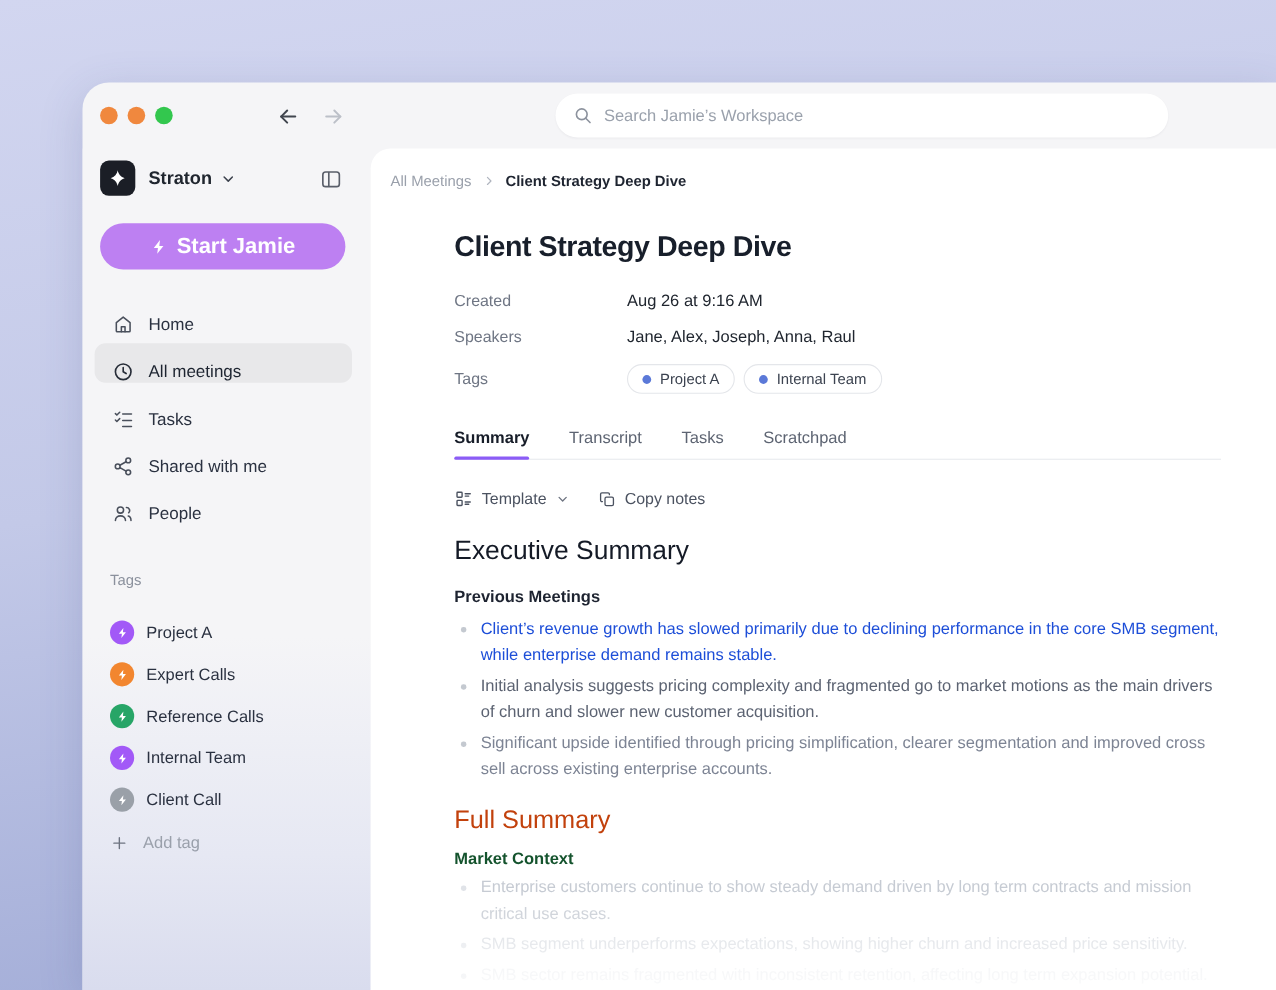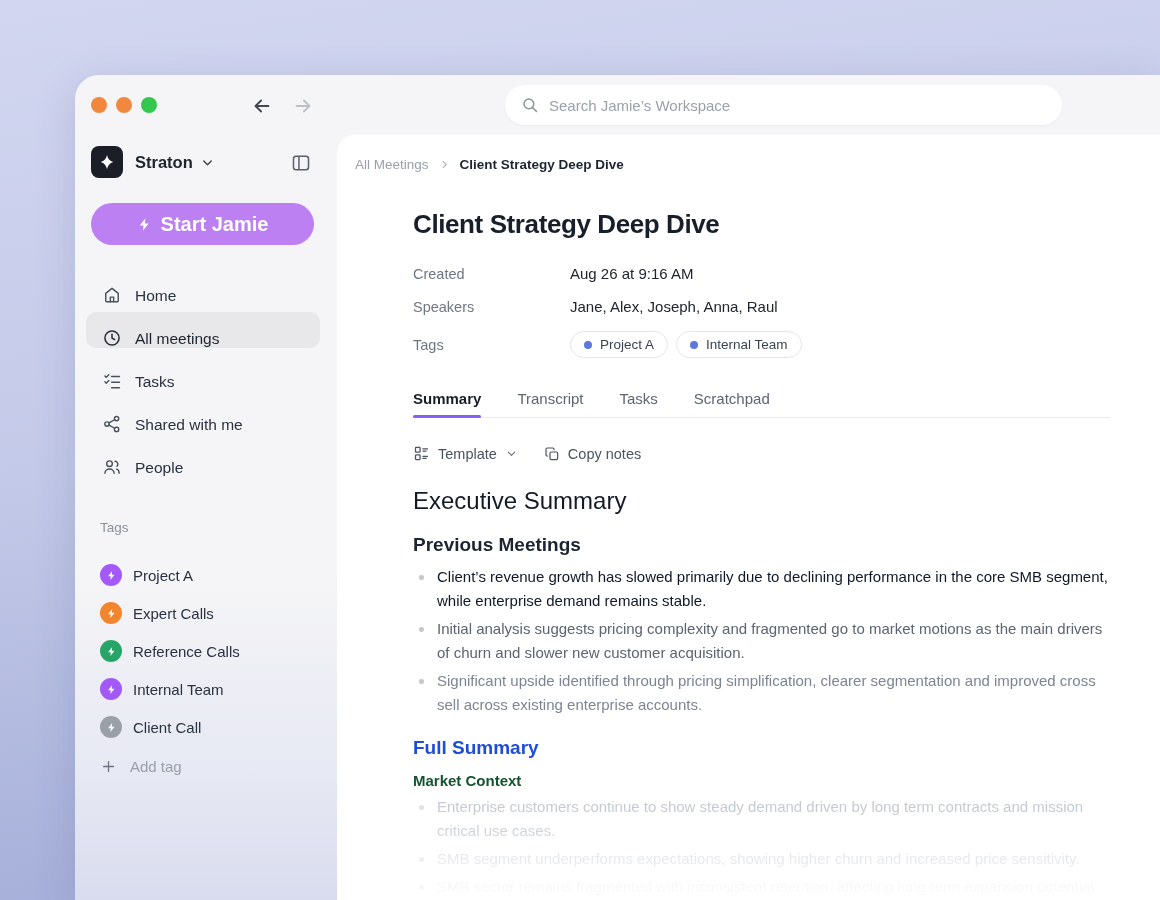--- a/index.html
+++ b/index.html
@@ -85,30 +85,30 @@
   .tab { padding-bottom:10px; font-size:15px; color:#5d6472; cursor:pointer; position:relative; }
   .tab.active { color:#171d29; font-weight:600; }
   .tab .underline { position:absolute; left:0; right:0; bottom:-1px; height:3px; border-radius:2px; }
 
   .toolbar { position:absolute; top:310px; display:flex; gap:26px; }
   .toolbtn { display:flex; align-items:center; gap:8px; font-size:14.5px; color:#4b5260;
     background:none; border:none; font-family:"Liberation Sans",sans-serif; cursor:pointer; }
 
   .article { position:absolute; top:352px; width:100%; }
   .h-exec { font-size:24px; font-weight:400; color:#141a26; margin-bottom:19px; }
-  .h-sub  { font-size:19px; font-weight:700; color:#1d2330; margin-bottom:9px; }
+  .h-sub  { font-size:15px; font-weight:700; color:#1d2330; margin-bottom:9px; }
   ul.blist { list-style:none; }
   ul.blist li { position:relative; padding-left:24px; font-size:15px; line-height:24px;
     margin-bottom:4px; }
   ul.blist li::before { content:""; position:absolute; left:6px; top:10px; width:4.5px; height:4.5px;
     border-radius:50%; background:#c4c9d0; }
-  ul.blist.first li:nth-child(1){ color:#0f172a; }
+  ul.blist.first li:nth-child(1){ color:#1d4ed8; }
   ul.blist.first li:nth-child(2){ color:#5c6372; }
   ul.blist.first li:nth-child(3){ color:#7d8494; }
-  .h-full { font-size:19px; font-weight:700; color:#1d4ed8; margin-top:20px; margin-bottom:13px; }
+  .h-full { font-size:23px; font-weight:400; color:#c2410c; margin-top:20px; margin-bottom:13px; }
   .h-market { font-size:15px; font-weight:700; color:#14532d; margin-bottom:6px; }
   ul.blist.faded li:nth-child(1){ color:#c6cbd3; }
   ul.blist.faded li:nth-child(2){ color:#d5d9df; }
   ul.blist.faded li:nth-child(3){ color:#e7e9ed; }
   ul.blist.faded li::before { background:#e0e3e8; }
   .fadeoverlay { position:absolute; left:0; right:0; bottom:0; height:90px; pointer-events:none;
     background:linear-gradient(rgba(255,255,255,0),rgba(255,255,255,.8)); }
 </style>
 </head>
 <body>

